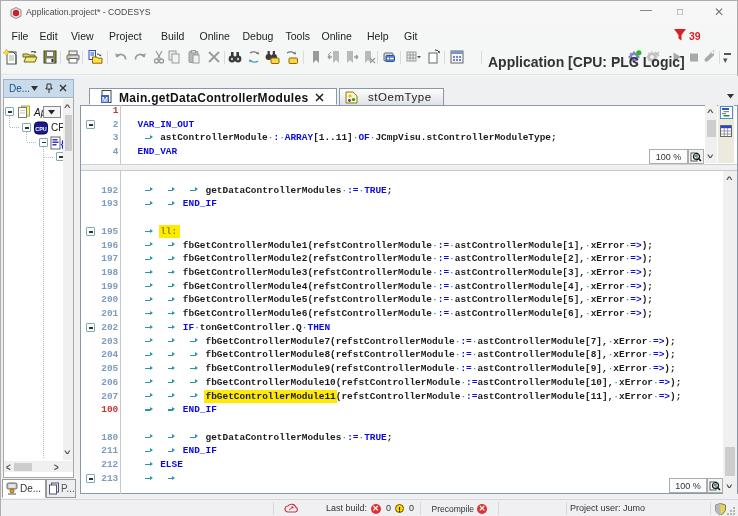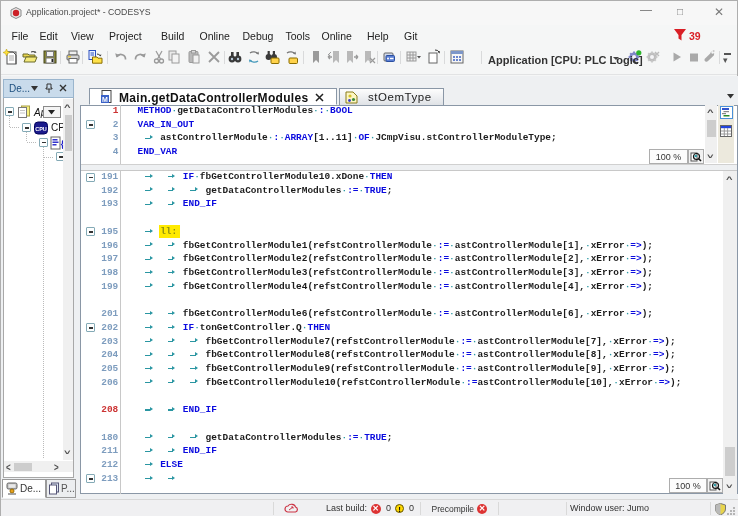--- a/index.html
+++ b/index.html
@@ -12,21 +12,21 @@
 .winbtn {position:absolute;top:4px;color:#7a7a7a;font-size:12px;font-family:"Liberation Sans"}
 
 
 #menu {position:absolute;left:0;top:24px;width:100%;height:20px;background:#f5f6f6;font-size:10.5px;color:#222}
 #menu s {position:absolute;top:5px;text-decoration:none}
 
 
 #tbar {position:absolute;left:0;top:44px;width:100%;height:30px;background:#f5f6f6;border-bottom:1px solid #e2e3e4}
 .tbi {position:absolute}
 .tsep {position:absolute;top:50px;width:1px;height:13px;background:#d9dadb}
-#combo {position:absolute;left:487px;top:52.5px;font-size:11px;font-weight:bold;color:#333}
+#combo {position:absolute;left:487px;top:52.5px;font-size:14px;font-weight:bold;color:#333}
 #comboarr {position:absolute;left:612px;top:56px;width:0;height:0;border:3.3px solid transparent;border-top-color:#444}
 #ovf {position:absolute;left:722px;top:52px;font-size:9px;color:#555;line-height:7px}
 
 
 #dock {position:absolute;left:0;top:75px;width:738px;height:423px;background:#eef0f2}
 
 
 #dev {position:absolute;left:2px;top:78px;width:71px;height:419px}
 #devhdr {position:absolute;left:0;top:0;width:71px;height:19px;background:#c9dbeb;border:1px solid #9ab5cd;font-size:10px;color:#1c4f7f;line-height:17px;padding-left:5px}
 #devbody {position:absolute;left:0;top:19px;width:71px;height:380px;background:#fff;border:1px solid #a8a8a8;border-top:none}
@@ -376,21 +376,21 @@
       <path d="M1 1 h7 l4 4 v7 h-11 z" fill="#fdf6c2" stroke="#8a7d1a"></path>
       <circle cx="5" cy="5" r="1.6" fill="#d4c02a"></circle>
       <circle cx="8.5" cy="8.5" r="1.6" fill="#3a8a3a"></circle>
       <circle cx="4.5" cy="9.5" r="1.4" fill="#3a3acc"></circle>
     </svg>
 <span class="abs" style="left:367px;top:90px;font-size:11.5px;letter-spacing:0.55px;color:#222;z-index:5">stOemType</span>
 <svg class="abs" style="left:726px;top:93px" width="8" height="5" viewBox="0 0 8 5">
       <path d="M0 0 h7 l-3.5 4.5 z" fill="#333"></path>
     </svg>
 
-<div class="crow" style="top:103.10px"><s class="ln red">1</s><s class="cd"><k>METHOD</k><b>·</b>getDataControllerModules<b>·</b><k>:</k><b>·</b><k>BOOL</k></s></div>
+<div class="crow" style="top:103.10px"><s class="ln red">1</s></div>
 <div class="crow" style="top:116.75px"><u class="xp"></u><s class="ln">2</s><s class="cd"><k>VAR_IN_OUT</k></s></div>
 <div class="crow" style="top:130.40px"><s class="ln">3</s><s class="cd"><i></i>astControllerModule<b>·</b><k>:</k><b>·</b><k>ARRAY</k>[1..11]<b>·</b><k>OF</k><b>·</b>JCmpVisu.stControllerModuleType;</s></div>
 <div class="crow" style="top:144.05px"><s class="ln">4</s><s class="cd"><k>END_VAR</k></s></div>
 <div class="gline" style="left:119.3px;top:104px;height:59px"></div>
 
 <div class="sb" style="left:704px;top:104px;width:12px;height:58px"></div>
 <span class="arr" style="left:707px;top:107px">˄</span>
 <div class="sbt" style="left:705.5px;top:119px;width:9px;height:17px"></div>
 <span class="arr" style="left:707px;top:152px">˅</span>
 <div class="zoombox" style="left:648px;top:148px;width:39px;line-height:14px">100 %</div>
@@ -410,35 +410,36 @@
       <rect x="1.5" y="7" width="6" height="1.5" fill="#2a8a2a"></rect>
     </svg>
 <div class="abs" style="left:719px;top:124px;width:12px;height:12px;border:1px solid #666;background:#fff"></div>
 <svg class="abs" style="left:719px;top:124px" width="12" height="12" viewBox="0 0 12 12">
       <rect x="1" y="1" width="10" height="2.2" fill="#2244dd"></rect>
       <path d="M1 6 h10 M1 9 h10 M4.3 3 v8 M7.6 3 v8" stroke="#999"></path>
     </svg>
 
 <div class="abs" style="left:80px;top:163px;width:656px;height:7px;background:#eef0f2;border-top:1px solid #d0d0d0;border-bottom:1px solid #c8c8c8"></div>
 
-<div class="crow" style="top:169.00px"><u class="xp"></u><s class="ln">191</s><s class="cd"><i></i><i></i><k>IF</k><b>·</b>fbGetControllerModule10.xDone<b>·</b><k>THEN</k></s></div>
 <div class="crow" style="top:182.72px"><s class="ln">192</s><s class="cd"><i></i><i></i><i></i>getDataControllerModules<b>·</b><k>:=</k><b>·</b><k>TRUE</k>;</s></div>
 <div class="crow" style="top:196.44px"><s class="ln">193</s><s class="cd"><i></i><i></i><k>END_IF</k></s></div>
 <div class="crow" style="top:223.88px"><u class="xp"></u><s class="ln">195</s><s class="cd"><i></i><hl class="lb">ll:</hl></s></div>
 <div class="crow" style="top:237.60px"><s class="ln">196</s><s class="cd"><i></i><i></i>fbGetControllerModule1(refstControllerModule<b>·</b><k>:=</k><b>·</b>astControllerModule[1],<b>·</b>xError<b>·</b><k>=&gt;</k>);</s></div>
 <div class="crow" style="top:251.32px"><s class="ln">197</s><s class="cd"><i></i><i></i>fbGetControllerModule2(refstControllerModule<b>·</b><k>:=</k><b>·</b>astControllerModule[2],<b>·</b>xError<b>·</b><k>=&gt;</k>);</s></div>
 <div class="crow" style="top:265.04px"><s class="ln">198</s><s class="cd"><i></i><i></i>fbGetControllerModule3(refstControllerModule<b>·</b><k>:=</k><b>·</b>astControllerModule[3],<b>·</b>xError<b>·</b><k>=&gt;</k>);</s></div>
 <div class="crow" style="top:278.76px"><s class="ln">199</s><s class="cd"><i></i><i></i>fbGetControllerModule4(refstControllerModule<b>·</b><k>:=</k><b>·</b>astControllerModule[4],<b>·</b>xError<b>·</b><k>=&gt;</k>);</s></div>
+<div class="crow" style="top:292.48px"><s class="ln">200</s><s class="cd"><i></i><i></i>fbGetControllerModule5(refstControllerModule<b>·</b><k>:=</k><b>·</b>astControllerModule[5],<b>·</b>xError<b>·</b><k>=&gt;</k>);</s></div>
 <div class="crow" style="top:306.20px"><s class="ln">201</s><s class="cd"><i></i><i></i>fbGetControllerModule6(refstControllerModule<b>·</b><k>:=</k><b>·</b>astControllerModule[6],<b>·</b>xError<b>·</b><k>=&gt;</k>);</s></div>
 <div class="crow" style="top:319.92px"><u class="xp"></u><s class="ln">202</s><s class="cd"><i></i><i></i><k>IF</k><b>·</b>tonGetController.Q<b>·</b><k>THEN</k></s></div>
 <div class="crow" style="top:333.64px"><s class="ln">203</s><s class="cd"><i></i><i></i><i></i>fbGetControllerModule7(refstControllerModule<b>·</b><k>:=</k><b>·</b>astControllerModule[7],<b>·</b>xError<b>·</b><k>=&gt;</k>);</s></div>
 <div class="crow" style="top:347.36px"><s class="ln">204</s><s class="cd"><i></i><i></i><i></i>fbGetControllerModule8(refstControllerModule<b>·</b><k>:=</k><b>·</b>astControllerModule[8],<b>·</b>xError<b>·</b><k>=&gt;</k>);</s></div>
 <div class="crow" style="top:361.08px"><s class="ln">205</s><s class="cd"><i></i><i></i><i></i>fbGetControllerModule9(refstControllerModule<b>·</b><k>:=</k><b>·</b>astControllerModule[9],<b>·</b>xError<b>·</b><k>=&gt;</k>);</s></div>
 <div class="crow" style="top:374.80px"><s class="ln">206</s><s class="cd"><i></i><i></i><i></i>fbGetControllerModule10(refstControllerModule<b>·</b><k>:=</k>astControllerModule[10],<b>·</b>xError<b>·</b><k>=&gt;</k>);</s></div>
-<div class="crow" style="top:402.24px"><s class="ln red">208</s><s class="cd"><i></i><i></i><k>END_IF</k></s></div>
+<div class="crow" style="top:388.52px"><s class="ln">207</s><s class="cd"><i></i><i></i><i></i><hl>fbGetControllerModule11</hl>(refstControllerModule<b>·</b><k>:=</k>astControllerModule[11],<b>·</b>xError<b>·</b><k>=&gt;</k>);</s></div>
+<div class="crow" style="top:402.24px"><s class="ln red">100</s><s class="cd"><i></i><i></i><k>END_IF</k></s></div>
 <div class="crow" style="top:429.68px"><s class="ln">180</s><s class="cd"><i></i><i></i><i></i>getDataControllerModules<b>·</b><k>:=</k><b>·</b><k>TRUE</k>;</s></div>
 <div class="crow" style="top:443.40px"><s class="ln">211</s><s class="cd"><i></i><i></i><k>END_IF</k></s></div>
 <div class="crow" style="top:457.12px"><s class="ln">212</s><s class="cd"><i></i><k>ELSE</k></s></div>
 <div class="crow" style="top:470.84px"><u class="xp"></u><s class="ln">213</s><s class="cd"><i></i><i></i></s></div>
 <div class="gline" style="left:119.3px;top:170px;height:323px"></div>
 
 <div class="sb" style="left:722px;top:170px;width:14px;height:323px"></div>
 <span class="arr" style="left:726px;top:174px">˄</span>
 <div class="sbt" style="left:724px;top:445.5px;width:10px;height:29px"></div>
 <span class="arr" style="left:726px;top:482px">˅</span>
@@ -460,21 +461,21 @@
  <s style="left:325px">Last build: </s>
  <div class="badge" style="left:369.5px;background:#d33">✕</div>
  <s style="left:385px">0</s>
  <div class="badge" style="left:394px;background:#ffd900;color:#111;border:1px solid #665500;width:9px;height:9px;line-height:9px">!</div>
  <s style="left:408px">0</s>
  <div class="ssep" style="left:419px"></div>
  <s style="left:430.5px;font-size:8.5px;top:4px">Precompile</s>
  <div class="badge" style="left:476px;background:#d33">✕</div>
  <div class="ssep" style="left:497px"></div>
  <div class="ssep" style="left:565px"></div>
- <s style="left:569px;font-size:9px">Window user: Jumo</s>
+ <s style="left:569px;font-size:9px">Project user: Jumo</s>
  <div class="ssep" style="left:709px"></div>
  <svg class="abs" style="left:714px;top:3px" width="11" height="12" viewBox="0 0 11 12">
         <path d="M5.5 0.5 L10.5 2 V6 C10.5 9 8 11 5.5 11.8 C3 11 0.5 9 0.5 6 V2 Z" fill="#e8d44c" stroke="#777"></path>
         <path d="M5.5 0.5 L5.5 11.8 C3 11 0.5 9 0.5 6 V2 Z" fill="#b9b9b9"></path>
       </svg>
  <svg class="abs" style="left:725px;top:6px" width="10" height="10" viewBox="0 0 10 10">
         <g fill="#b5b5b5">
           <rect x="7" y="7" width="2" height="2"></rect>
           <rect x="4" y="7" width="2" height="2"></rect>
           <rect x="1" y="7" width="2" height="2"></rect>

